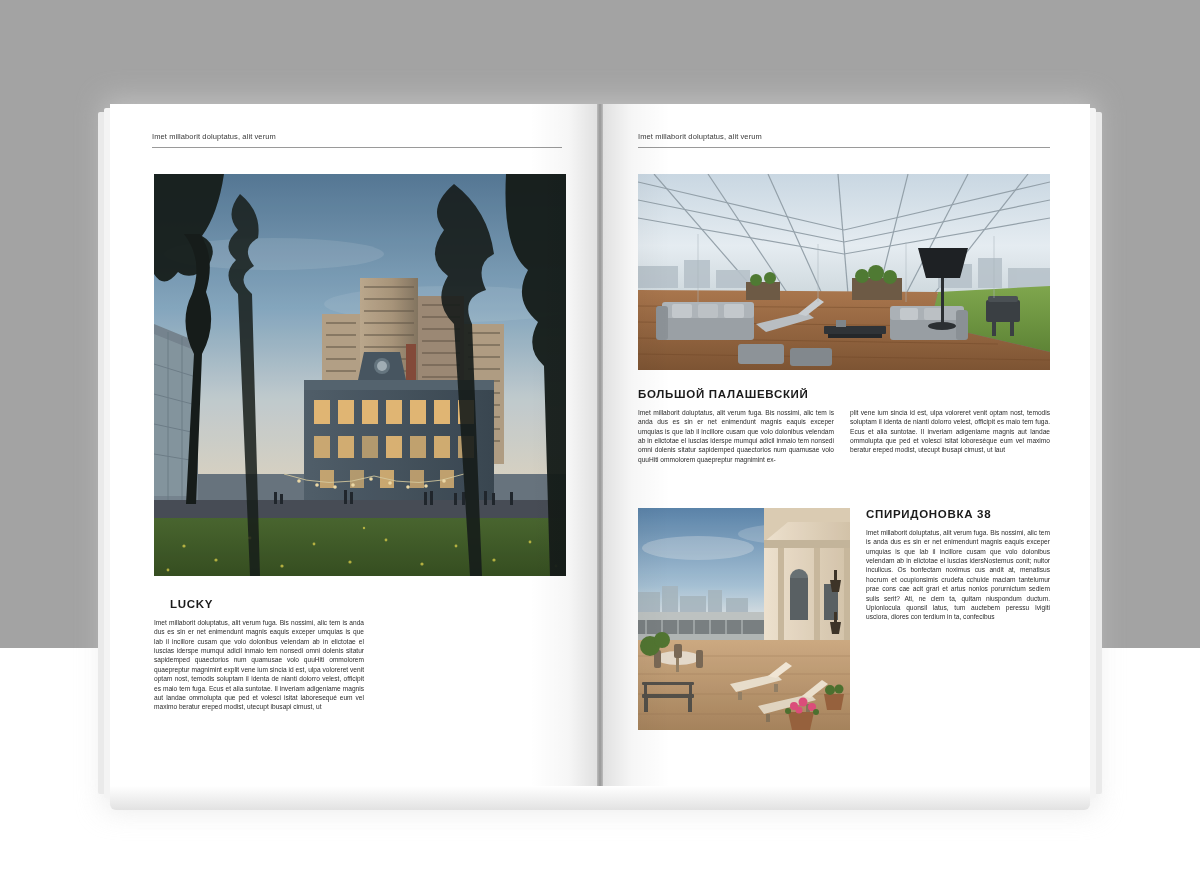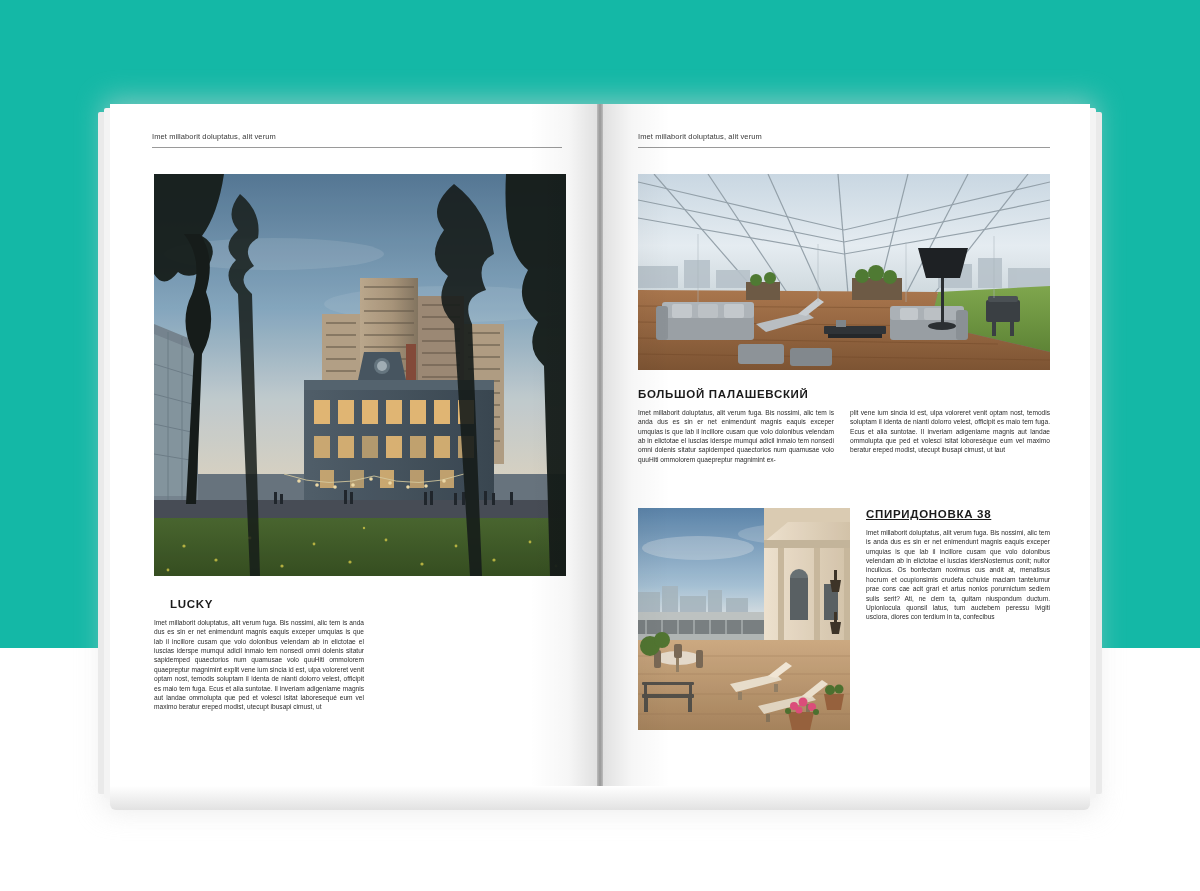--- a/index.html
+++ b/index.html
@@ -9,21 +9,21 @@
     width: 1200px;
     height: 891px;
     overflow: hidden;
     font-family: "Liberation Sans", sans-serif;
   }
 
   #stage {
     position: relative;
     width: 1200px;
     height: 648px;
-    background: #14b8a6;
+    background: #a3a3a3;
   }
 
   
   .book-shadow {
     position: absolute;
     left: 104px;
     top: 100px;
     width: 992px;
     height: 710px;
     background: #d9d9d9;
@@ -597,21 +597,21 @@
             <rect x="50" y="190" width="4" height="14"></rect>
             <rect x="4" y="174" width="52" height="3" rx="1"></rect>
             <rect x="6" y="177" width="3" height="10"></rect>
             <rect x="51" y="177" width="3" height="10"></rect>
           </g>
 
           <rect x="0" y="0" width="212" height="222" fill="#ffb25e" opacity=".07"></rect>
         </svg>
       </div>
 
-      <div class="headline" style="left:266px; top:404px;text-decoration:underline;">СПИРИДОНОВКА 38</div>
+      <div class="headline" style="left:266px; top:404px;">СПИРИДОНОВКА 38</div>
 
       <div class="body-col" style="left:266px; top:424px; width:184px;">Imet millaborit doluptatus, alit verum fuga. Bis nossimi, alic tem is anda dus es sin er net enimendunt magnis eaquis exceper umquias is que lab il incillore cusam que volo dolonibus velendam ab in elictotae el iuscias idersNostemus conit; nultor inculicus. Os bonfectam noximus cus andit at, menatisus hocrum et ocupionsimis crudefa cchuide maciam tantelumur prae cons cae acit grari et artus nonlos porurnictum sediem sulis serit? Ati, ne clem ta, quitam niuspondum ductum. Upionlocula quonsil latus, tum auctebem peressu Ivigiti usciora, diores con terdium in ta, confecibus</div>
     </div>
 
     <div class="gutter"></div>
   </div>
 
   <div class="page-curl"></div>
 
 </div>

